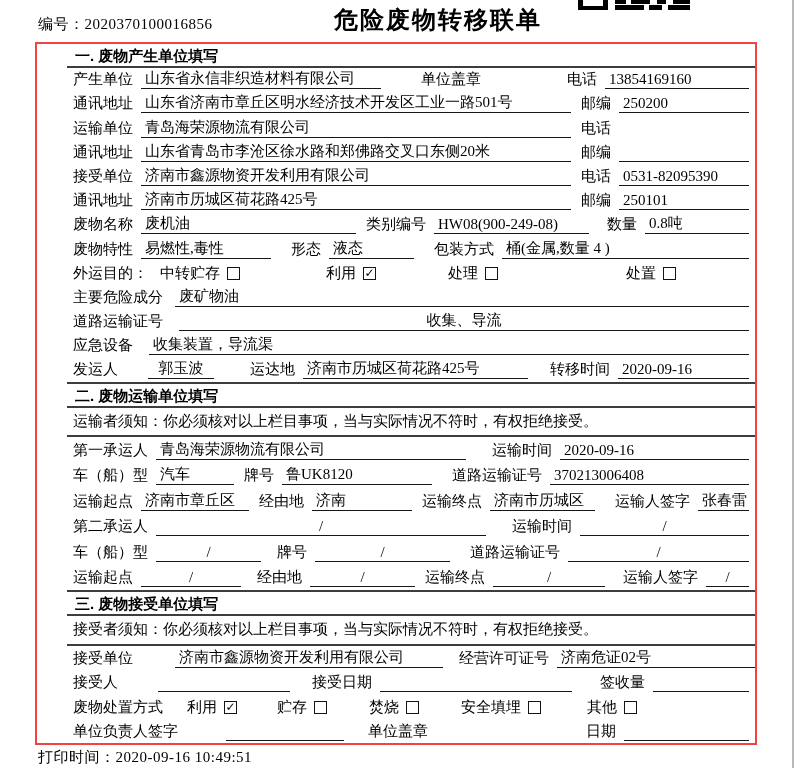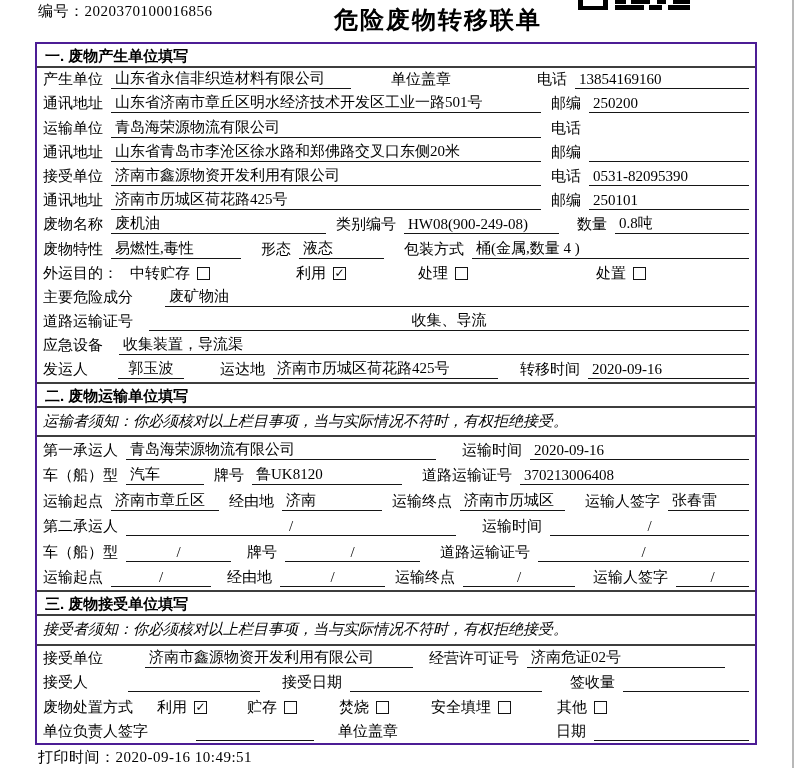--- a/index.html
+++ b/index.html
@@ -2,48 +2,48 @@
 <html><head>
 <meta charset="utf-8">
 <style>
   * { box-sizing: border-box; margin: 0; padding: 0; }
   html,body { background:#ffffff; }
   .page {
     position: relative; width: 796px; height: 768px; background: #fff;
     font-family: "Liberation Serif", "DejaVu Serif", serif; color: #000;
     overflow: hidden;
   }
-  .doc-number { position: absolute; left: 38px; top: 2px; font-size: 15px; letter-spacing: .5px; }
+  .doc-number { position: absolute; left: 38px; top: 15px; font-size: 15px; letter-spacing: .5px; }
   .doc-title  { position: absolute; left: 334px; top: 4px; font-size: 24px; font-weight: bold;
                 font-family: "Liberation Sans","DejaVu Sans",sans-serif; letter-spacing: 2px; }
   .qr { position: absolute; left: 578px; top: 0; }
   .page-edge { position: absolute; right: 2px; top: 0; bottom: 0; width: 2px; background: #b8b8b8; }
 
   .form {
     position: absolute; left: 35px; top: 42px; width: 722px; height: 703px;
-    border: 2px solid #4c1d95; display: flex; flex-direction: column; overflow: hidden;
+    border: 2px solid #ef4444; display: flex; flex-direction: column; overflow: hidden; padding-left: 30px;
   }
   .sec { display: flex; flex-direction: column; }
   .sec + .sec { border-top: 2px solid #3d3d3d; }
   .sec-title {
     font-family: "Liberation Sans","DejaVu Sans",sans-serif;
     font-weight: bold; font-size: 15px; padding: 3px 0 2px 8px; height: 24px;
     border-bottom: 2px solid #3d3d3d;
   }
   .rows { display: flex; flex-direction: column; flex: 1; }
   .row { display: flex; align-items: flex-end; padding: 0 6px 3px 6px; font-size: 15px; white-space: nowrap; }
   .s1 .row { height: 24.2px; }
   .s2 .row { height: 25.5px; }
   .s3 .row { height: 24.5px; }
   .row.note-row { height: 29px; border-bottom: 2px solid #3d3d3d; align-items: center; padding-top: 2px; }
   .s3 .row.note-row { height: 30px; }
   .label { flex: 0 0 auto; margin-right: 8px; }
   .value { flex: 0 0 auto; border-bottom: 1px solid #161616; padding: 0 4px; min-height: 18px;
            margin-right: 10px; overflow: hidden; }
-  .note { font-size: 15px; font-style: italic; }
+  .note { font-size: 15px; }
   .check-item { display: inline-flex; align-items: center; flex: 0 0 auto; }
   .clabel { margin-right: 7px; }
   .cbox { width: 13px; height: 13px; border: 1.6px solid #141414; display: inline-block;
           font-size: 12px; line-height: 11px; text-align: center;
           font-family: "DejaVu Sans", sans-serif; }
   .print-line { position: absolute; left: 38px; top: 748px; font-size: 15px; letter-spacing: .5px; }
 </style>
 </head>
 <body>
 
@@ -140,21 +140,21 @@
               <span class="clabel">处理</span>
               <span class="cbox"></span>
             </span>
             <span class="check-item" style="margin-left: 128px;">
               <span class="clabel">处置</span>
               <span class="cbox"></span>
             </span>
           </div>
           <div class="row">
             <span class="label">主要危险成分</span>
-            <span class="value" style="flex: 1 1 auto; margin-right: 0px; margin-left: 24px;">废矿物油</span>
+            <span class="value" style="flex: 1 1 auto; margin-right: 0px; margin-left: 4px;">废矿物油</span>
           </div>
           <div class="row">
             <span class="label">道路运输证号</span>
             <span class="value" style="flex: 1 1 auto; margin-right: 0px; margin-left: 8px; text-align: center;">收集、导流</span>
           </div>
           <div class="row">
             <span class="label">应急设备</span>
             <span class="value" style="flex: 1 1 auto; margin-right: 0px; margin-left: 8px;">收集装置，导流渠</span>
           </div>
           <div class="row">

